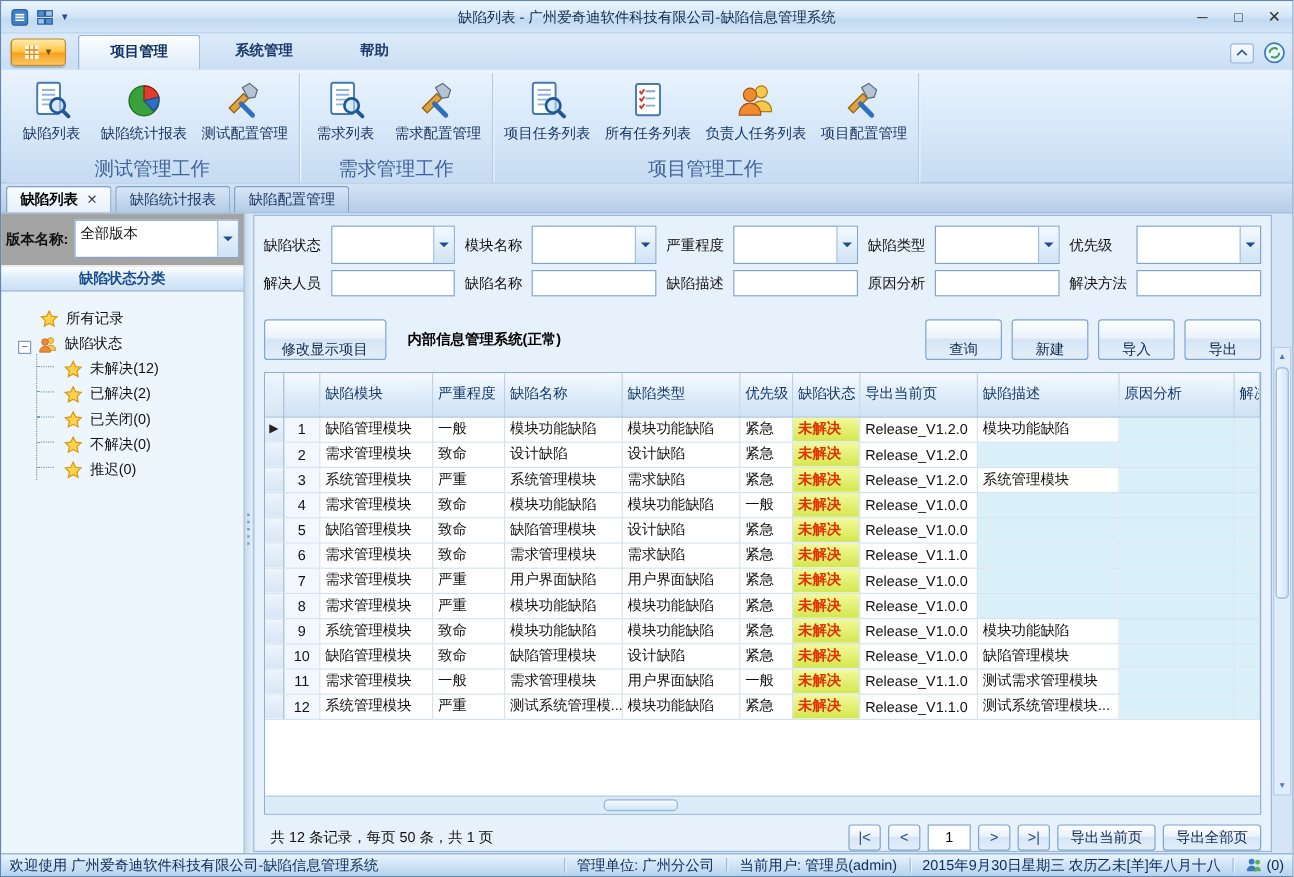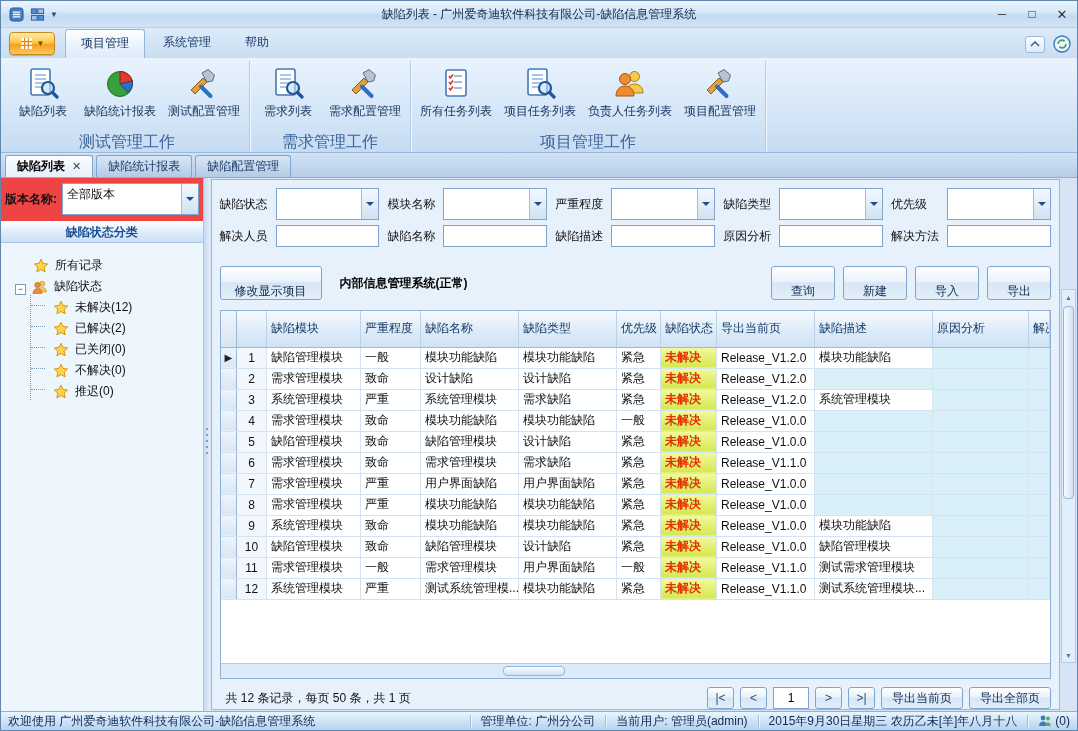--- a/index.html
+++ b/index.html
@@ -16,21 +16,21 @@
   .title-text{position:absolute;left:0;right:0;text-align:center;color:#0f2a4d;pointer-events:none;}
   .win-controls{margin-left:auto;display:flex;align-items:center;z-index:2;}
   .win-btn{width:30px;height:21px;display:flex;align-items:center;justify-content:center;color:#333;font-size:12px;}
   .win-btn.close{font-size:13px;}
 
   
   .ribbon-tabrow{height:30px;display:flex;align-items:flex-end;background:linear-gradient(#dcebfa,#cadef2);padding:0 6px;position:relative;}
   .app-btn{width:46px;height:23px;margin:0 10px 3px 2px;border-radius:4px;border:1px solid #c8891c;background:linear-gradient(#ffeaa9,#ffc84a 45%,#f5a21e 55%,#fdc75f);display:flex;align-items:center;justify-content:center;gap:4px;box-shadow:0 1px 1px rgba(0,0,0,.2);}
   .app-btn svg{width:13px;height:13px;}
   .app-btn .qdrop{color:#7c4a05;}
-  .rtab{padding:5px 15px 6px;margin-right:2px;color:#1e3c6b;border-radius:3px 3px 0 0;border:1px solid transparent;}
+  .rtab{padding:5px 26px 6px;margin-right:2px;color:#1e3c6b;border-radius:3px 3px 0 0;border:1px solid transparent;font-weight:bold;}
   .rtab.active{background:linear-gradient(#fdfeff,#e9f2fc 60%,#ddebfa);border:1px solid #94b7e0;border-bottom:none;color:#10305f;}
   .tabrow-right{margin-left:auto;display:flex;align-items:center;gap:8px;margin-bottom:5px;}
   .chev-btn{width:20px;height:17px;display:flex;align-items:center;justify-content:center;border:1px solid #9cb9da;border-radius:3px;background:linear-gradient(#fbfdff,#dceafa);}
   .sync-btn{width:18px;height:18px;}
   .sync-btn svg{width:18px;height:18px;}
 
   
   .ribbon-body{height:95px;background:linear-gradient(#e9f3fd,#d6e7f8 55%,#c6dbf2);border-bottom:1px solid #97b9dd;display:flex;padding:3px 2px 0 4px;}
   .rgroup{display:flex;flex-direction:column;border-right:1px solid #b2cbe7;box-shadow:1px 0 0 #eff6fd;padding:1px 3px 0;}
   .rbtns{flex:1;display:flex;align-items:flex-start;}
@@ -41,21 +41,21 @@
   .rgl{height:18px;line-height:16px;text-align:center;color:#3d639a;font-size:16px;}
 
   
   .doctabs{height:25px;background:linear-gradient(#d2e2f3,#b7cde7);display:flex;align-items:flex-end;padding:0 4px;border-bottom:1px solid #8fb0d5;}
   .dtab{height:22px;display:flex;align-items:center;gap:7px;padding:0 11px;margin-right:3px;border:1px solid #7fa5cf;border-bottom:none;border-radius:3px 3px 0 0;background:linear-gradient(#d8e6f5,#b3cbe6);color:#1c3a66;}
   .dtab.active{background:linear-gradient(#fbfdff,#e6effb);font-weight:bold;color:#000;}
   .dtab-close{font-size:11px;color:#444;font-weight:normal;}
 
   
   .main{position:absolute;top:177px;left:0;right:0;bottom:19px;display:flex;background:#d6e5f5;}
-  .sidebar{width:208px;background:#ef4444;display:flex;flex-direction:column;border-right:1px solid #aac5e2;}
+  .sidebar{width:208px;background:#a3a3a3;display:flex;flex-direction:column;border-right:1px solid #aac5e2;}
   .version-row{display:flex;align-items:center;gap:5px;padding:5px 4px 6px;}
   .version-label{font-weight:bold;white-space:nowrap;}
   .select{flex:1;height:32px;background:#fff;border:1px solid #7fa5cf;display:flex;align-items:stretch;min-width:0;}
   .select .val{flex:1;padding:2px 4px;overflow:hidden;white-space:nowrap;}
   .select .arrow{width:17px;background:linear-gradient(#f4f9ff,#cfe2f4);border-left:1px solid #9cbede;display:flex;align-items:center;justify-content:center;}
   .select .arrow::after{content:"";border:4px solid transparent;border-top-color:#1c4f8d;margin-top:4px;}
   .panel-title{height:22px;line-height:21px;text-align:center;font-weight:bold;color:#1a4d8f;background:linear-gradient(#ffffff,#ddecfb 50%,#cbdff3);border-top:1px solid #fff;border-bottom:1px solid #a9c6e4;}
   .tree{flex:1;background:#edf5fd;padding:10px 4px 4px;}
   .tnode{display:flex;align-items:flex-end;gap:6px;height:21px;white-space:nowrap;}
   .tnode.root1{padding-left:28px;}
@@ -228,34 +228,34 @@
                 </svg></span>
               <span class="rlabel">需求配置管理</span>
             </div>
           </div>
           <div class="rgl">需求管理工作</div>
         </div>
         <div class="rgroup">
           <div class="rbtns">
             <div class="rbtn">
               <span class="ricon"><svg viewBox="0 0 32 32">
-                  <rect x="6" y="3" width="20" height="26" rx="2" fill="#fff" stroke="#4679b4" stroke-width="1.6"></rect>
-                  <path d="M14 9h8M14 15h8M14 21h8" stroke="#7fa9d6" stroke-width="1.6"></path>
-                  <path d="M9 9l1.5 2L13 7.5M9 15l1.5 2 2.5-3.5M9 21l1.5 2 2.5-3.5" stroke="#d23b2a" stroke-width="1.6" fill="none"></path>
-                </svg></span>
-              <span class="rlabel">所有任务列表</span>
-            </div>
-            <div class="rbtn">
-              <span class="ricon"><svg viewBox="0 0 32 32">
                   <rect x="4" y="2" width="19" height="26" rx="2" fill="#fdfeff" stroke="#4679b4" stroke-width="1.6"></rect>
                   <path d="M8 8h11M8 12h11M8 16h11M8 20h7" stroke="#8fb4dc" stroke-width="1.6"></path>
                   <circle cx="21" cy="21" r="6" fill="rgba(190,220,248,.6)" stroke="#1f5796" stroke-width="2.2"></circle>
                   <path d="M25.5 25.5L30 30" stroke="#1f5796" stroke-width="3.2" stroke-linecap="round"></path>
                 </svg></span>
               <span class="rlabel">项目任务列表</span>
+            </div>
+            <div class="rbtn">
+              <span class="ricon"><svg viewBox="0 0 32 32">
+                  <rect x="6" y="3" width="20" height="26" rx="2" fill="#fff" stroke="#4679b4" stroke-width="1.6"></rect>
+                  <path d="M14 9h8M14 15h8M14 21h8" stroke="#7fa9d6" stroke-width="1.6"></path>
+                  <path d="M9 9l1.5 2L13 7.5M9 15l1.5 2 2.5-3.5M9 21l1.5 2 2.5-3.5" stroke="#d23b2a" stroke-width="1.6" fill="none"></path>
+                </svg></span>
+              <span class="rlabel">所有任务列表</span>
             </div>
             <div class="rbtn">
               <span class="ricon"><svg viewBox="0 0 32 32">
                   <circle cx="20.5" cy="9.5" r="5" fill="#f6c84c" stroke="#b07c12"></circle>
                   <path d="M12 26c0-6 4-9 8.5-9s8.5 3 8.5 9z" fill="#f6c84c" stroke="#b07c12"></path>
                   <circle cx="11" cy="12" r="5.5" fill="#ef8b31" stroke="#a85410"></circle>
                   <path d="M2 29c0-6.5 4.2-10 9-10s9 3.5 9 10z" fill="#ef8b31" stroke="#a85410"></path>
                 </svg></span>
               <span class="rlabel">负责人任务列表</span>
             </div>

